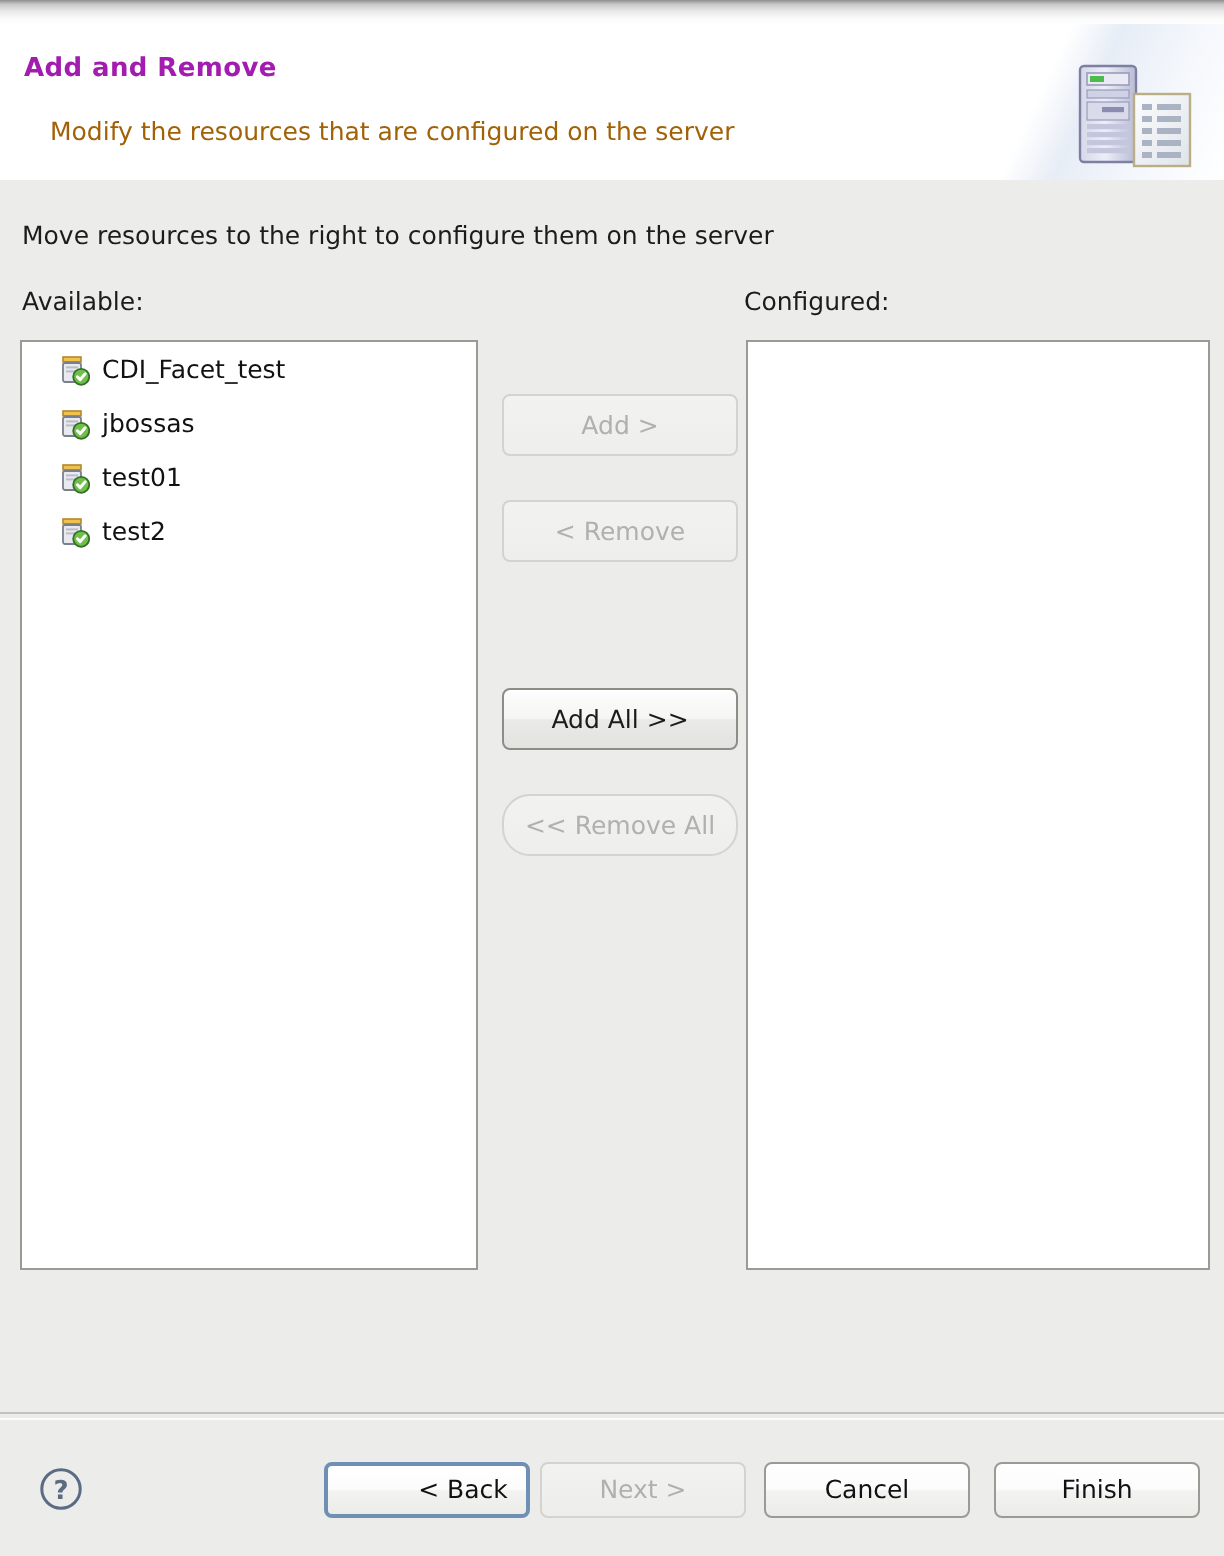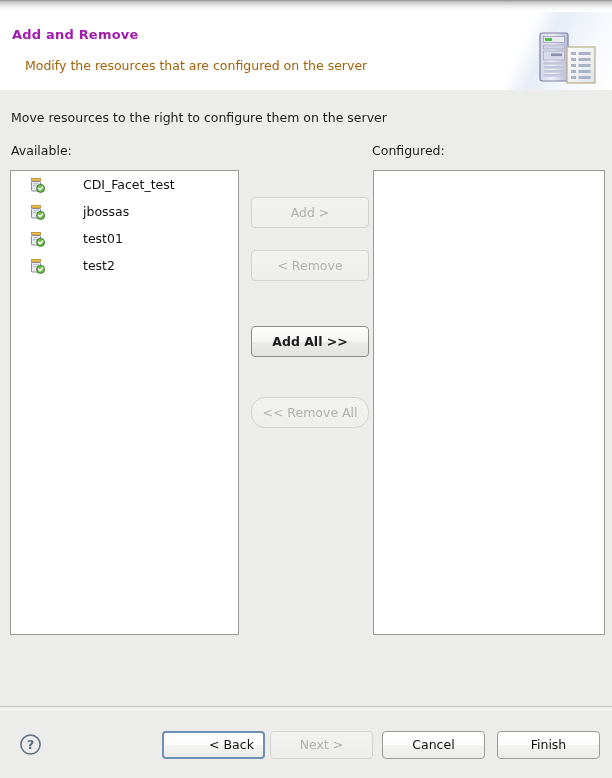--- a/index.html
+++ b/index.html
@@ -106,21 +106,21 @@
     font-size: 12.5px;
     color: #111;
     white-space: nowrap;
   }
   .list-item .item-icon {
     width: 16px; height: 16px;
     margin-right: 6px;
     flex: 0 0 16px;
     position: relative;
   }
-  .list-item .item-label { line-height: 16px; margin-left: 32px; }
+  .list-item .item-label { line-height: 16px; }
 
   
   .midbuttons {
     position: absolute;
     left: 251px;
     top: 0;
     width: 110px;
   }
   .btn {
     box-sizing: border-box;
@@ -139,21 +139,21 @@
   }
   .btn.disabled {
     color: #b0b0ac;
     background: linear-gradient(to bottom, #f2f2f1 0%, #eeeeec 100%);
     border-color: #d3d3cf;
     box-shadow: none;
   }
   .btn.strong { border-color: #8d8d88; }
   .mid-add      { position: absolute; top: 106px; }
   .mid-remove   { position: absolute; top: 159px; }
-  .mid-addall   { position: absolute; top: 235px; font-weight: bold; }
+  .mid-addall   { position: absolute; top: 253px; }
   .mid-remall   { position: absolute; top: 306px; border-radius: 14px; }
 
   
   .footer-line {
     position: absolute;
     left: 0; top: 706px;
     width: 612px; height: 1px;
     background: #c3c3be;
   }
   .footer-line2 {

